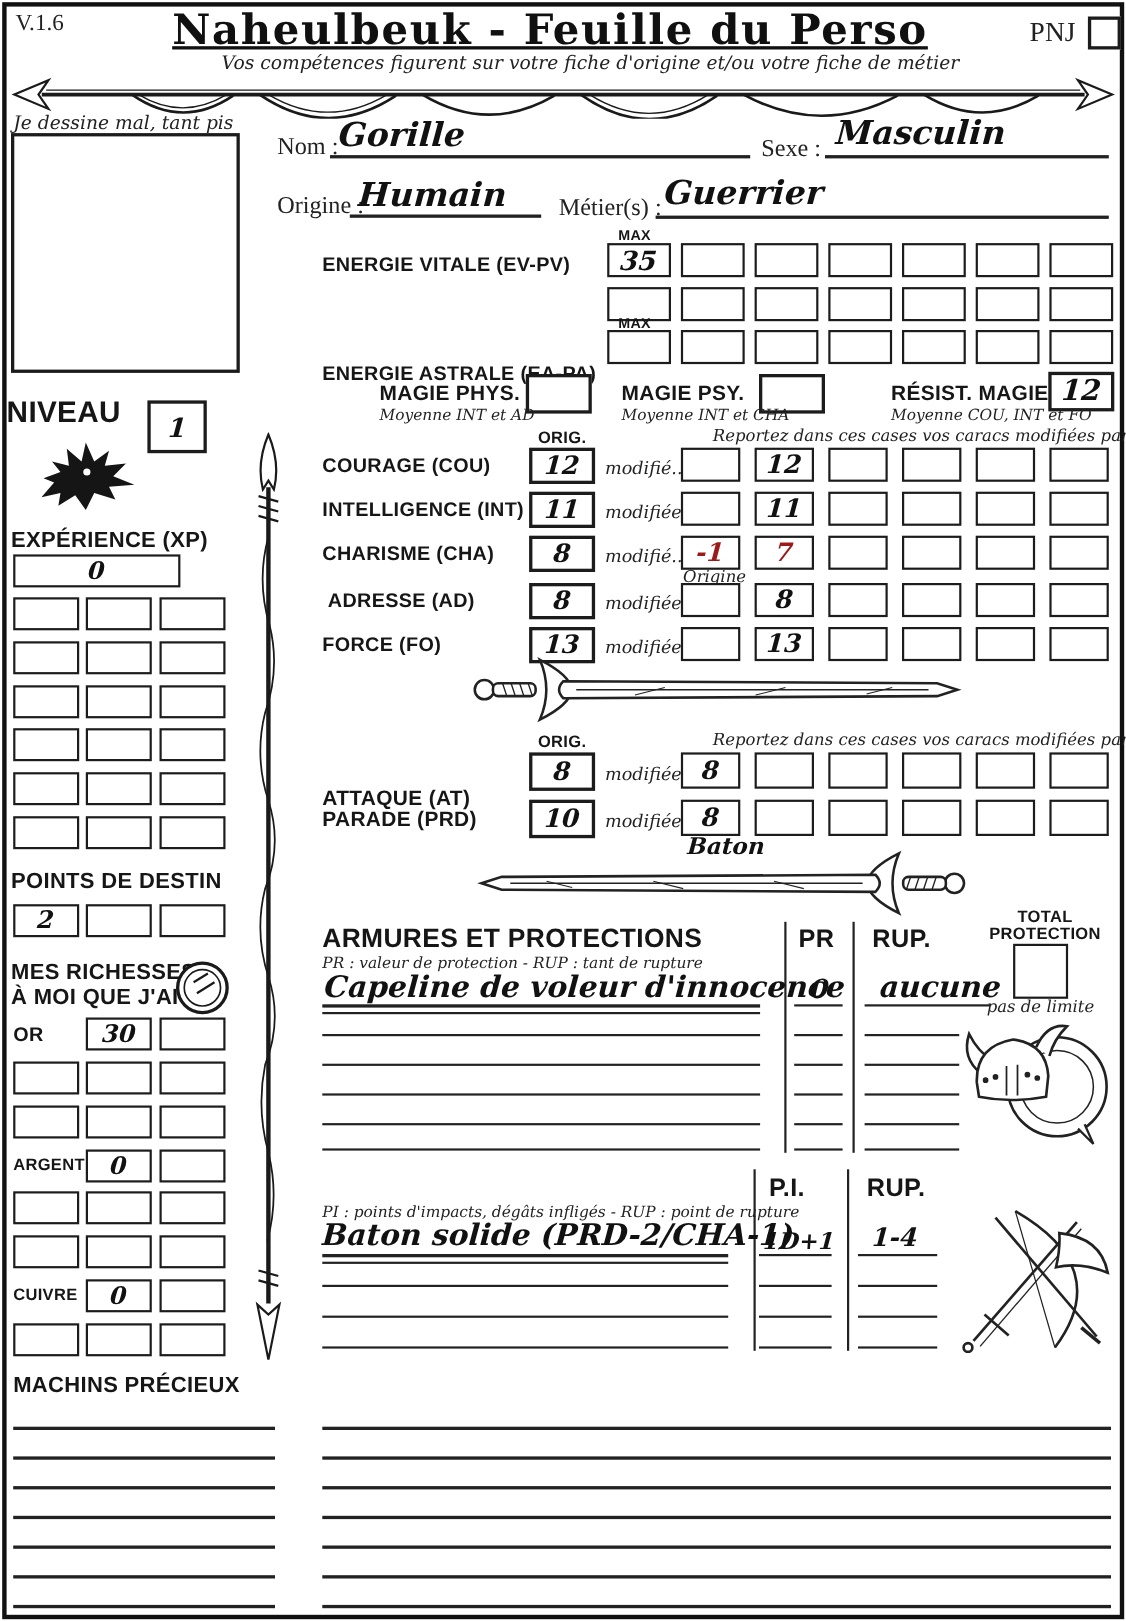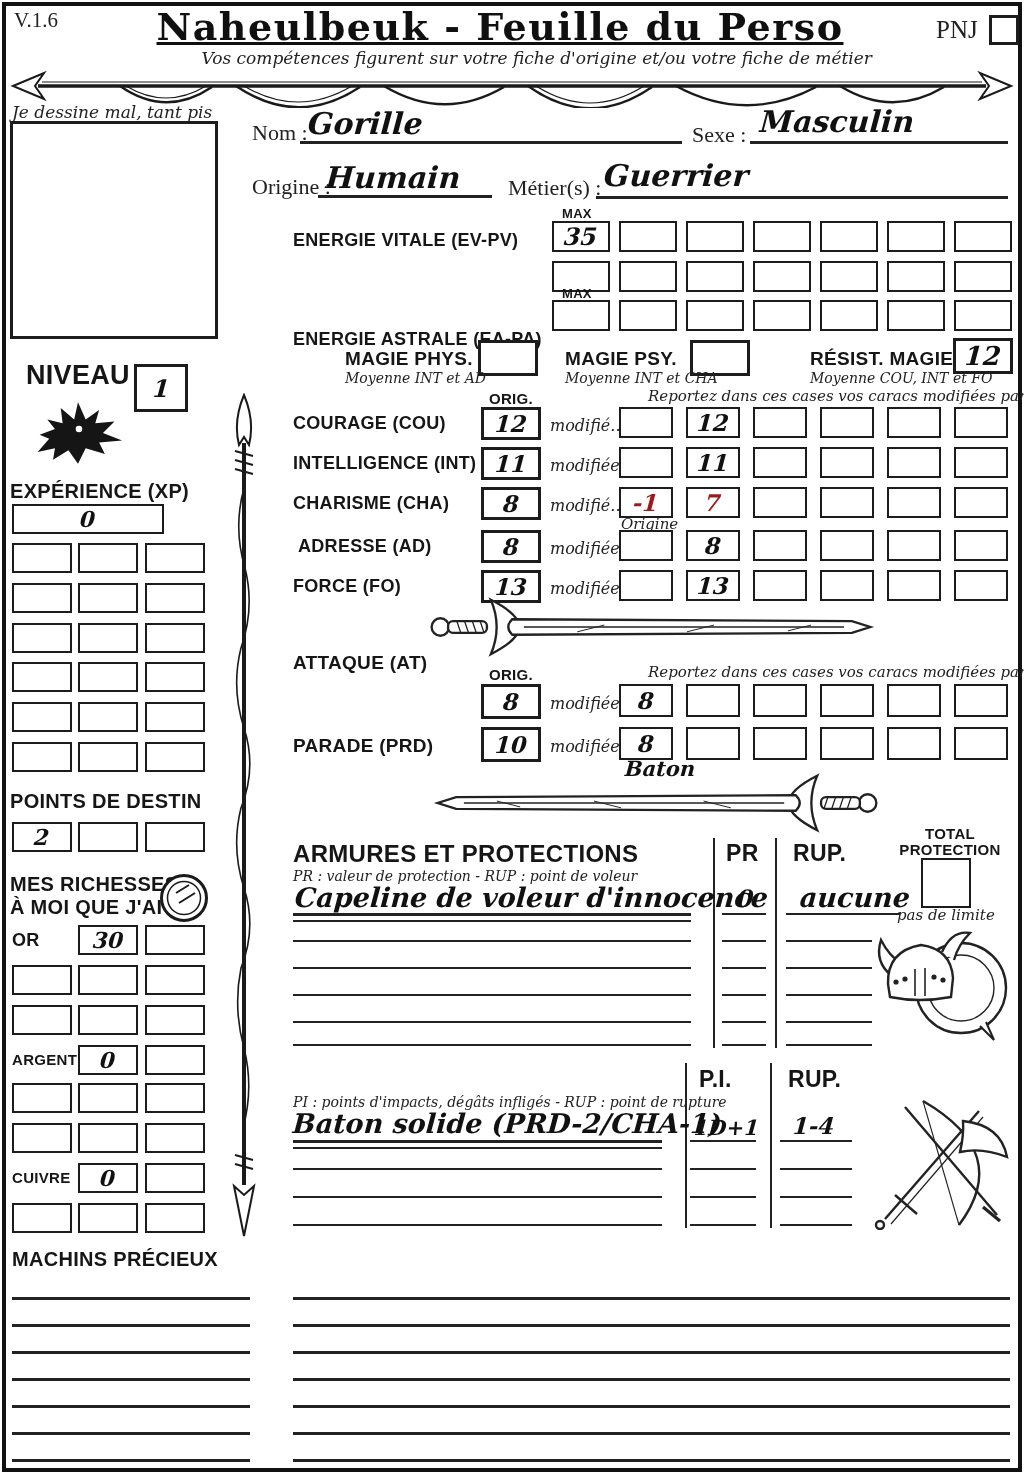--- a/index.html
+++ b/index.html
@@ -46,21 +46,21 @@
       <path d="M520,20 Q582,64 644,21" stroke-width="2.4"></path>
       <path d="M528,20 Q582,54 636,20" stroke-width="1.2"></path>
       <path d="M668,20 Q738,58 808,21" stroke-width="2.4"></path>
       <path d="M832,20 Q884,52 936,21" stroke-width="2.4"></path>
     </g>
   </svg>
 
   <span class="abs script" style="left:12px;top:102px;font-size:17px;">Je dessine mal, tant pis</span>
   <div class="box b3" style="left:10px;top:121px;width:202px;height:212px;"></div>
 
-  <span class="abs head" style="left:26px;top:360px;font-size:27px;">NIVEAU</span>
+  <span class="abs head" style="left:6px;top:360px;font-size:27px;">NIVEAU</span>
   <div class="box b3" style="left:134px;top:364px;width:48px;height:42px;">
     <span class="hand" style="font-size:24px;">1</span>
   </div>
 
   <svg class="abs" style="left:30px;top:392px;" width="96" height="78" viewBox="0 0 100 80">
     <path d="M8,62 L20,48 L10,44 L26,38 L18,28 L34,32 L32,16 L46,28 L50,10 L58,28 L72,18 L68,32 L88,30 L76,42 L96,50 L72,52 L78,64 L58,58 L50,74 L40,60 L24,70 L26,58 Z" fill="#151515"></path>
     <circle cx="51" cy="38" r="3.4" fill="#fff"></circle>
   </svg>
 
   <span class="abs head" style="left:10px;top:480px;font-size:20px;">EXPÉRIENCE (XP)</span>
@@ -296,21 +296,21 @@
       <path d="M66,6 Q78,34 66,62 Q94,48 96,34 Q94,20 66,6 Z"></path>
       <path d="M88,26 L438,28 L457,34 L438,40 L88,42 Q80,34 88,26 Z"></path>
       <path d="M100,34 L430,34" stroke-width="1.3" fill="none"></path>
       <path d="M155,39 l28,-7 M268,39 l28,-7 M372,38 l24,-6" stroke-width="1" fill="none"></path>
     </g>
   </svg>
 
   <span class="abs head" style="left:489px;top:666px;font-size:15px;">ORIG.</span>
   <span class="abs script" style="left:648px;top:663px;font-size:15px;">Reportez dans ces cases vos caracs modifiées par le matériel</span>
 
-  <span class="abs head" style="left:293px;top:652px;font-size:19px;">ATTAQUE (AT)</span>
+  <span class="abs head" style="left:293px;top:716px;font-size:19px;">ATTAQUE (AT)</span>
   <div class="box b3" style="left:481px;top:684px;width:54px;height:29px;">
       <span class="hand" style="font-size:23px;">8</span>
     </div>
   <span class="abs script" style="left:550px;top:694px;font-size:16px;">modifiée...</span>
   <div class="box" style="left:619px;top:684px;width:50px;height:29px;">
       <span class="hand" style="font-size:23px;">8</span>
     </div>
   <div class="box" style="left:686px;top:684px;width:50px;height:29px;"></div>
   <div class="box" style="left:753px;top:684px;width:50px;height:29px;"></div>
   <div class="box" style="left:820px;top:684px;width:50px;height:29px;"></div>
@@ -338,21 +338,21 @@
       <rect x="22" y="28" width="40" height="12" rx="5"></rect>
       <path d="M31,28 l4,12 M39,28 l4,12 M47,28 l4,12 M55,28 l4,12" stroke-width="1.3" fill="none"></path>
       <path d="M66,6 Q78,34 66,62 Q94,48 96,34 Q94,20 66,6 Z"></path>
       <path d="M88,26 L438,28 L457,34 L438,40 L88,42 Q80,34 88,26 Z"></path>
       <path d="M100,34 L430,34" stroke-width="1.3" fill="none"></path>
       <path d="M155,39 l28,-7 M268,39 l28,-7 M372,38 l24,-6" stroke-width="1" fill="none"></path>
     </g>
   </svg>
 
   <span class="abs head" style="left:293px;top:840px;font-size:24px;">ARMURES ET PROTECTIONS</span>
-  <span class="abs script" style="left:293px;top:868px;font-size:14px;">PR : valeur de protection - RUP : point de voleur</span>
+  <span class="abs script" style="left:293px;top:868px;font-size:14px;">PR : valeur de protection - RUP : tant de rupture</span>
   <div class="vline" style="left:713px;top:838px;height:210px;"></div>
   <div class="vline" style="left:775px;top:838px;height:210px;"></div>
   <span class="abs head" style="left:726px;top:840px;font-size:23px;">PR</span>
   <span class="abs head" style="left:793px;top:840px;font-size:23px;">RUP.</span>
 
   <span class="abs hand" style="left:295px;top:882px;font-size:27px;">Capeline de voleur d'innocence</span>
   <div class="line" style="left:293px;top:913px;width:398px;"></div>
   <div class="line thin" style="left:293px;top:920px;width:398px;"></div>
   <span class="abs hand" style="left:737px;top:884px;font-size:24px;">0</span>
   <div class="line thin" style="left:722px;top:913px;width:44px;"></div>

